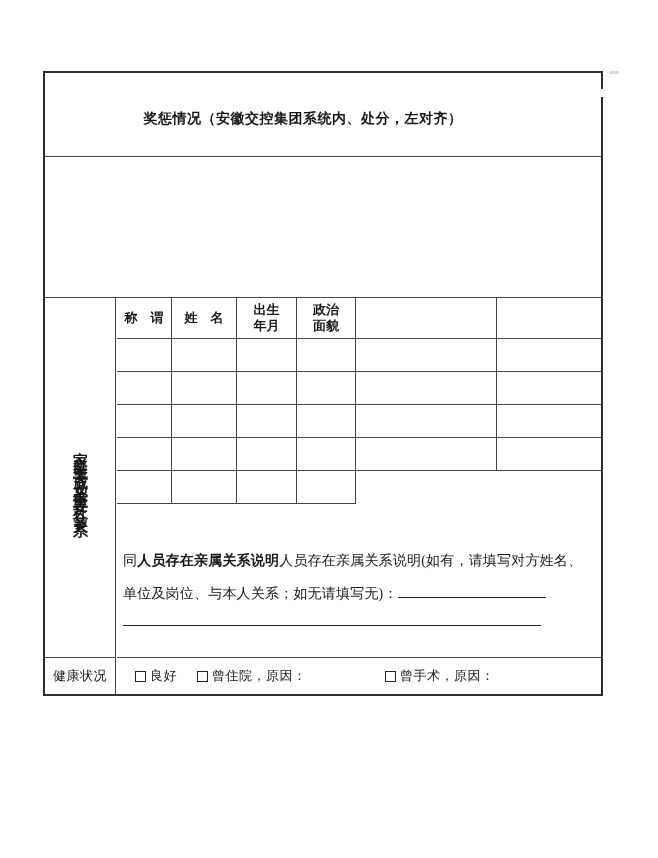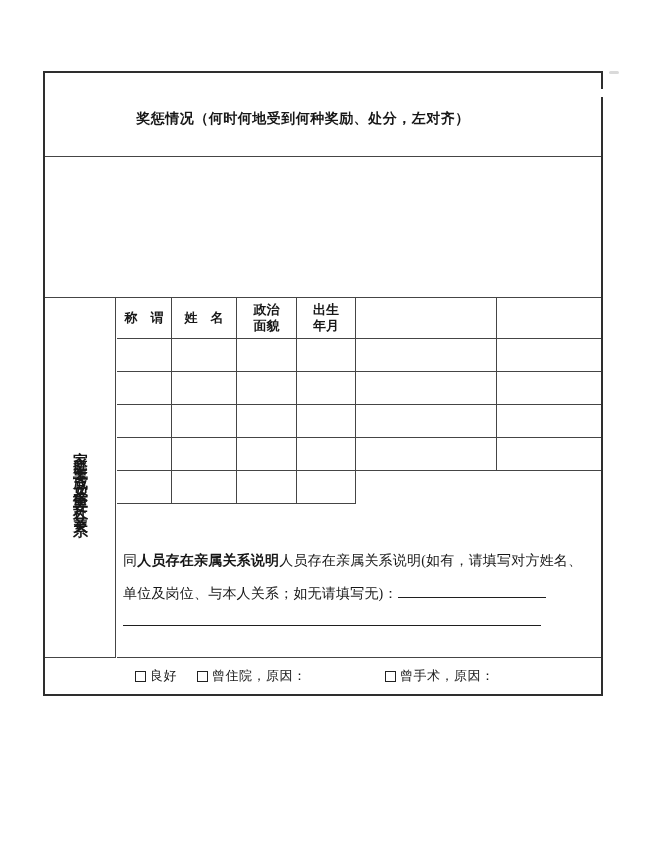--- a/index.html
+++ b/index.html
@@ -116,43 +116,43 @@
   .smudge{position:absolute;left:609px;top:71px;width:10px;height:3px;background:#c6c6c6;opacity:.65;border-radius:2px;}
 </style>
 </head>
 <body>
 
 <div class="page">
 
   <div class="form-table">
 
     <div class="reward-title-row">
-      <span class="t">奖惩情况（何时何地受到何种奖励、处分，左对齐）</span>
+      <span class="t">奖惩情况（安徽交控集团系统内、处分，左对齐）</span>
     </div>
     <div class="reward-blank"></div>
 
     <div class="family-label-col">
       <span class="v">家庭主要成员及重要社会关系</span>
     </div>
 
     <div class="family-grid">
 
       <div class="hc">
         <span>称　谓</span>
       </div>
       <div class="hc">
         <span>姓　名</span>
       </div>
       <div class="hc">
+        <span>出生</span>
+        <span>年月</span>
+      </div>
+      <div class="hc">
         <span>政治</span>
         <span>面貌</span>
-      </div>
-      <div class="hc">
-        <span>出生</span>
-        <span>年月</span>
       </div>
 
       <div></div>
       <div></div>
       <div></div>
       <div></div>
       <div></div>
       <div></div>
 
       <div></div>
@@ -185,20 +185,23 @@
     </div>
 
     <div class="note-area">
       <div class="note-text">
         <span>同</span><b>人员存在亲属关系说明</b><span>人员存在亲属关系说明(如有，请填写对方姓名、</span><br>
         <span>单位及岗位、与本人关系；如无请填写无)：</span><span class="fill-line-short"></span>
       </div>
       <div class="fill-line-long"></div>
     </div>
 
+    <div class="health-label-cell">
+      <span>健康状况</span>
+    </div>
     <div class="health-content">
       <span class="health-option opt1">
         <span class="cbx"></span>
         <span>良好</span>
       </span>
       <span class="health-option opt2">
         <span class="cbx"></span>
         <span>曾住院，原因：</span>
       </span>
       <span class="health-option opt3">

